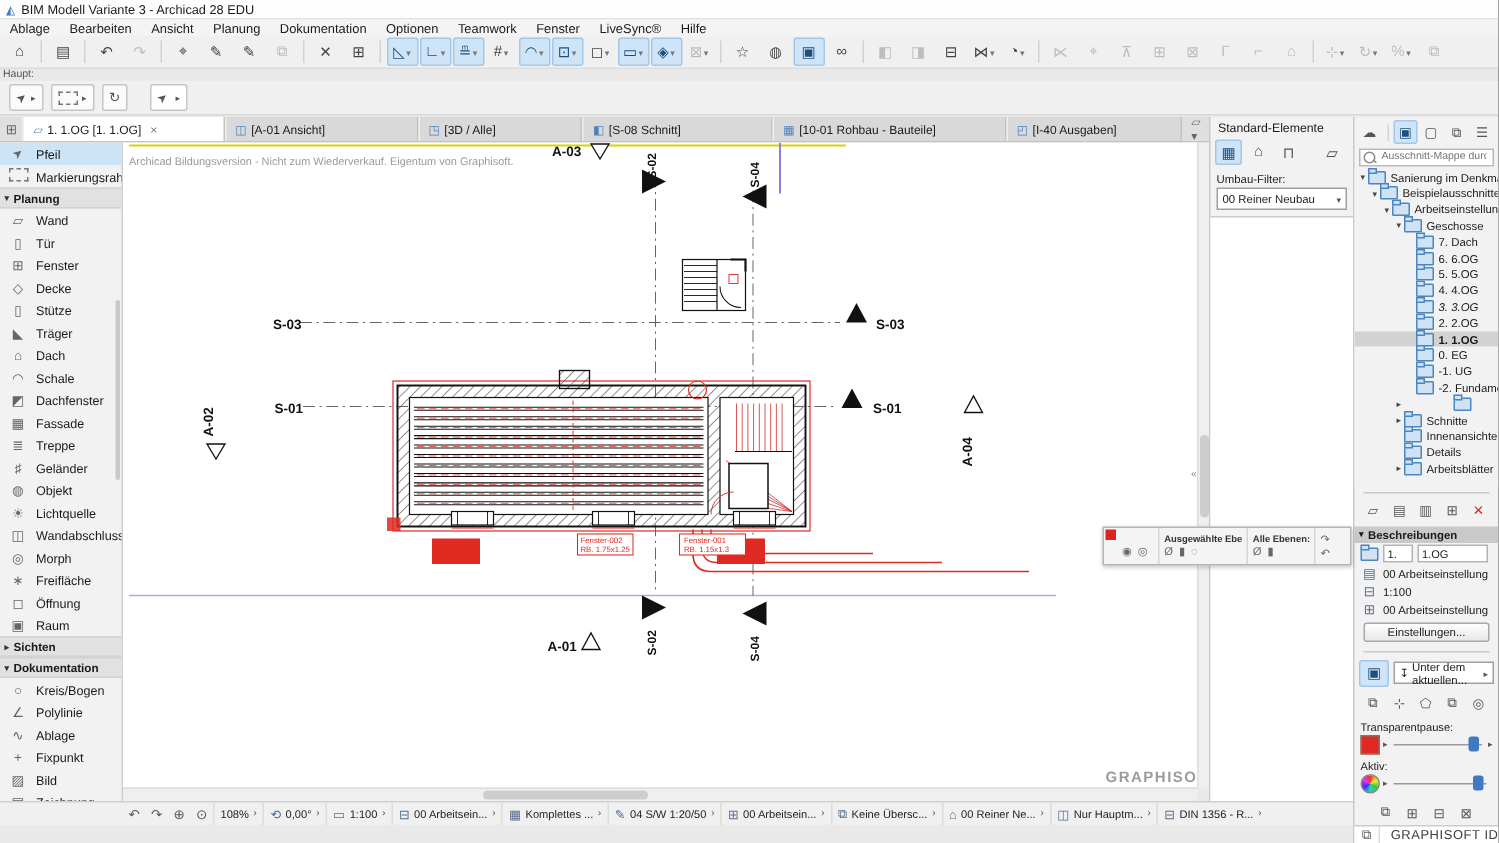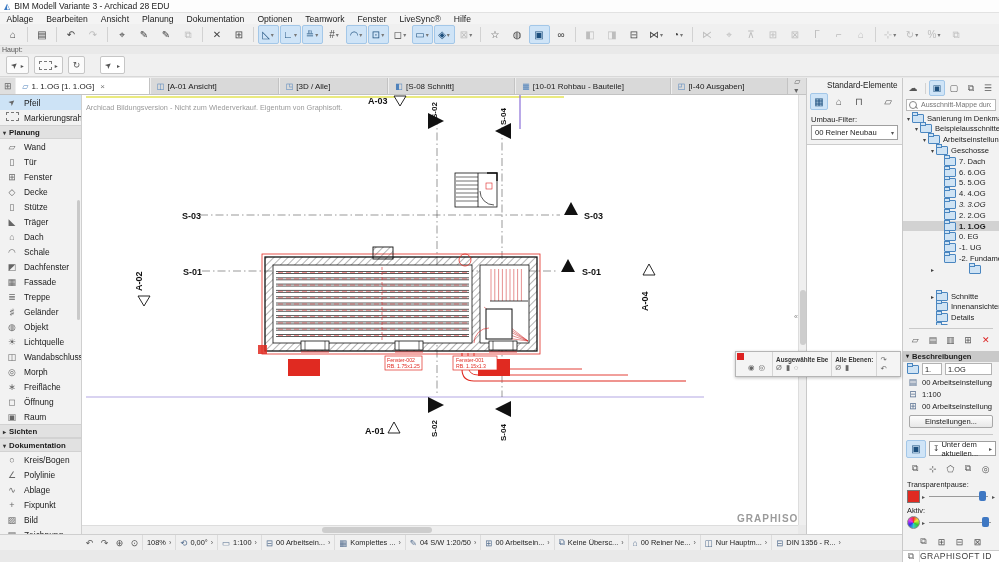--- a/index.html
+++ b/index.html
@@ -43,21 +43,21 @@
   #canvas{left:82px;top:95px;width:716px;height:430px;background:#ffffff;overflow:hidden;}
   #watermark{position:absolute;left:4px;top:8px;font-size:7.3px;color:#9a9a9a;}
   #brand{position:absolute;left:655px;top:418px;font-size:10px;font-weight:bold;color:#9b9b9b;letter-spacing:1px;}
   #vscroll{left:798px;top:95px;width:8px;height:430px;background:#efefef;border-left:1px solid #ddd;box-sizing:border-box;}
   #vthumb{position:absolute;left:1px;top:195px;width:6px;height:55px;background:#cdcdcd;border-radius:3px;}
   #vcollapse{position:absolute;left:-5px;top:218px;font-size:7px;color:#888;}
   #hscroll{left:82px;top:525px;width:716px;height:9px;background:#efefef;border-top:1px solid #ddd;box-sizing:border-box;}
   #hthumb{position:absolute;left:240px;top:1px;width:110px;height:6px;background:#cdcdcd;border-radius:3px;}
   
   #stdpanel{left:806px;top:78px;width:96px;height:456px;background:#f2f2f2;border-left:1px solid #c9c9c9;box-sizing:border-box;display:flex;flex-direction:column;}
-  #stdtitle{font-size:8.2px;padding:3px 4px 2px 20px;}
+  #stdtitle{font-size:8.2px;padding:3px 4px 2px 5px;}
   #stdicons{display:flex;align-items:center;padding:1px 3px;}
   .sico{width:16px;height:15px;display:flex;align-items:center;justify-content:center;font-size:10px;color:#555;border:1px solid transparent;border-radius:2px;margin-right:2px;}
   .sico.on{background:#cfe4f7;border-color:#a3c7e8;color:#1d4f7d;}
   .spacer{flex:1;}
   #umbaulabel{font-size:7.6px;padding:4px 4px 1px 4px;color:#222;}
   .ddbox{height:13px;background:#fff;border:1px solid #9f9f9f;margin:0 4px;display:flex;align-items:center;font-size:7.6px;padding:0 3px;justify-content:space-between;}
   .ddbox .car{font-size:6px;color:#555;}
   #stdlist{flex:1;background:#fff;border-top:1px solid #ccc;margin-top:4px;}
   
   #navigator{left:902px;top:78px;width:97px;height:484px;background:#f2f2f2;border-left:1px solid #c9c9c9;box-sizing:border-box;display:flex;flex-direction:column;font-size:7.6px;}
@@ -85,21 +85,21 @@
   .insrow{display:flex;align-items:center;padding:2px 3px;}
   .bigbtn{width:18px;height:16px;border:1px solid #a3c7e8;background:#cfe4f7;border-radius:2px;display:flex;align-items:center;justify-content:center;color:#1d4f7d;font-size:10px;margin-right:3px;}
   .slrow{display:flex;align-items:center;padding:1px 4px;height:14px;}
   .swatch{width:11px;height:11px;background:#e02a21;border:1px solid #777;margin-right:2px;}
   .wheel{width:11px;height:11px;border-radius:50%;border:1px solid #888;background:conic-gradient(#e33,#ee3,#3c3,#3cc,#33e,#e3e,#e33);margin-right:2px;}
   .track{flex:1;height:1px;background:#9a9a9a;position:relative;margin:0 4px;}
   .thumb{position:absolute;right:2px;top:-5px;width:7px;height:10px;background:#3f78c3;border-radius:2px;}
   .lbl{font-size:7.4px;padding:2px 4px 0 4px;}
   #navfooter{height:14px;background:#fff;border-top:1px solid #ccc;display:flex;align-items:center;margin-top:auto;}
   #navfooter .orgico{width:16px;height:100%;border-right:1px solid #ddd;display:flex;align-items:center;justify-content:center;color:#666;font-size:9px;}
-  #navfooter .gid{flex:1;text-align:left;font-size:8.6px;color:#3c3c3c;letter-spacing:0.4px;}
+  #navfooter .gid{flex:1;text-align:right;font-size:8.6px;color:#3c3c3c;letter-spacing:0.4px;}
   
   #bottombar{left:0;top:534px;width:902px;height:16px;background:#f0f0f0;border-top:1px solid #cfcfcf;display:flex;align-items:stretch;box-sizing:border-box;padding-left:82px;}
   .bico{width:15px;display:flex;align-items:center;justify-content:center;color:#555;font-size:9px;}
   .seg{display:flex;align-items:center;border-left:1px solid #dcdcdc;padding:0 4px;font-size:7.4px;color:#222;white-space:nowrap;}
   .seg .sg{font-size:8.5px;color:#556f90;margin-right:3px;}
   .seg .fly{font-size:7px;color:#555;margin-left:3px;}
   
   #statusbar{left:0;top:550px;width:902px;height:12px;background:#f7f7f7;border-top:1px solid #d8d8d8;font-size:8px;color:#333;display:flex;align-items:center;padding-left:3px;box-sizing:border-box;white-space:nowrap;overflow:hidden;}
   
   #fpal{left:735px;top:351px;width:166px;height:26px;background:#f4f4f4;border:1px solid #b5b5b5;box-shadow:0 1px 3px rgba(0,0,0,.25);display:flex;z-index:6;box-sizing:border-box;}
@@ -729,21 +729,21 @@
         <div class="nrow" style="padding-left: 34px;">
           <span class="ar"></span>
           <span class="fldr"></span>
           <span>-2. Fundament</span>
         </div>
         <div class="nrow" style="padding-left: 26px; gap: 33px;">
           <span class="ar">▸</span>
           <span class="fldr"></span>
           <span>Ansichten</span>
         </div>
-        <div class="nrow" style="padding-left: 26px; margin-top: 16px;">
+        <div class="nrow" style="padding-left: 26px;">
           <span class="ar">▸</span>
           <span class="fldr"></span>
           <span>Schnitte</span>
         </div>
         <div class="nrow" style="padding-left: 26px;">
           <span class="ar"></span>
           <span class="fldr"></span>
           <span>Innenansichten</span>
         </div>
         <div class="nrow" style="padding-left: 26px;">

